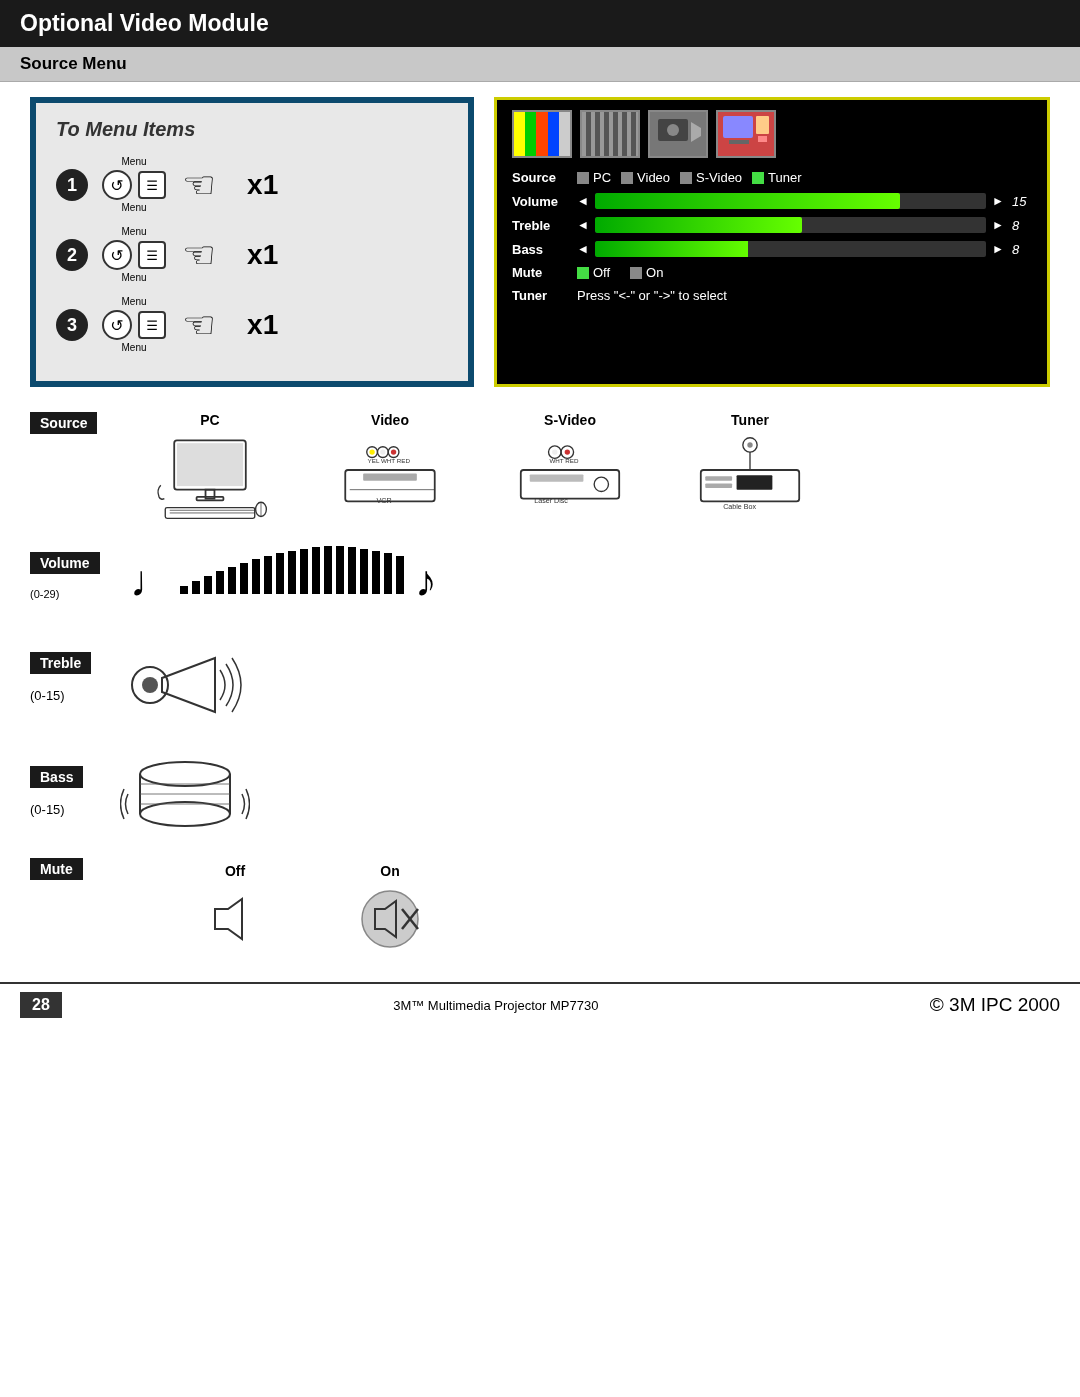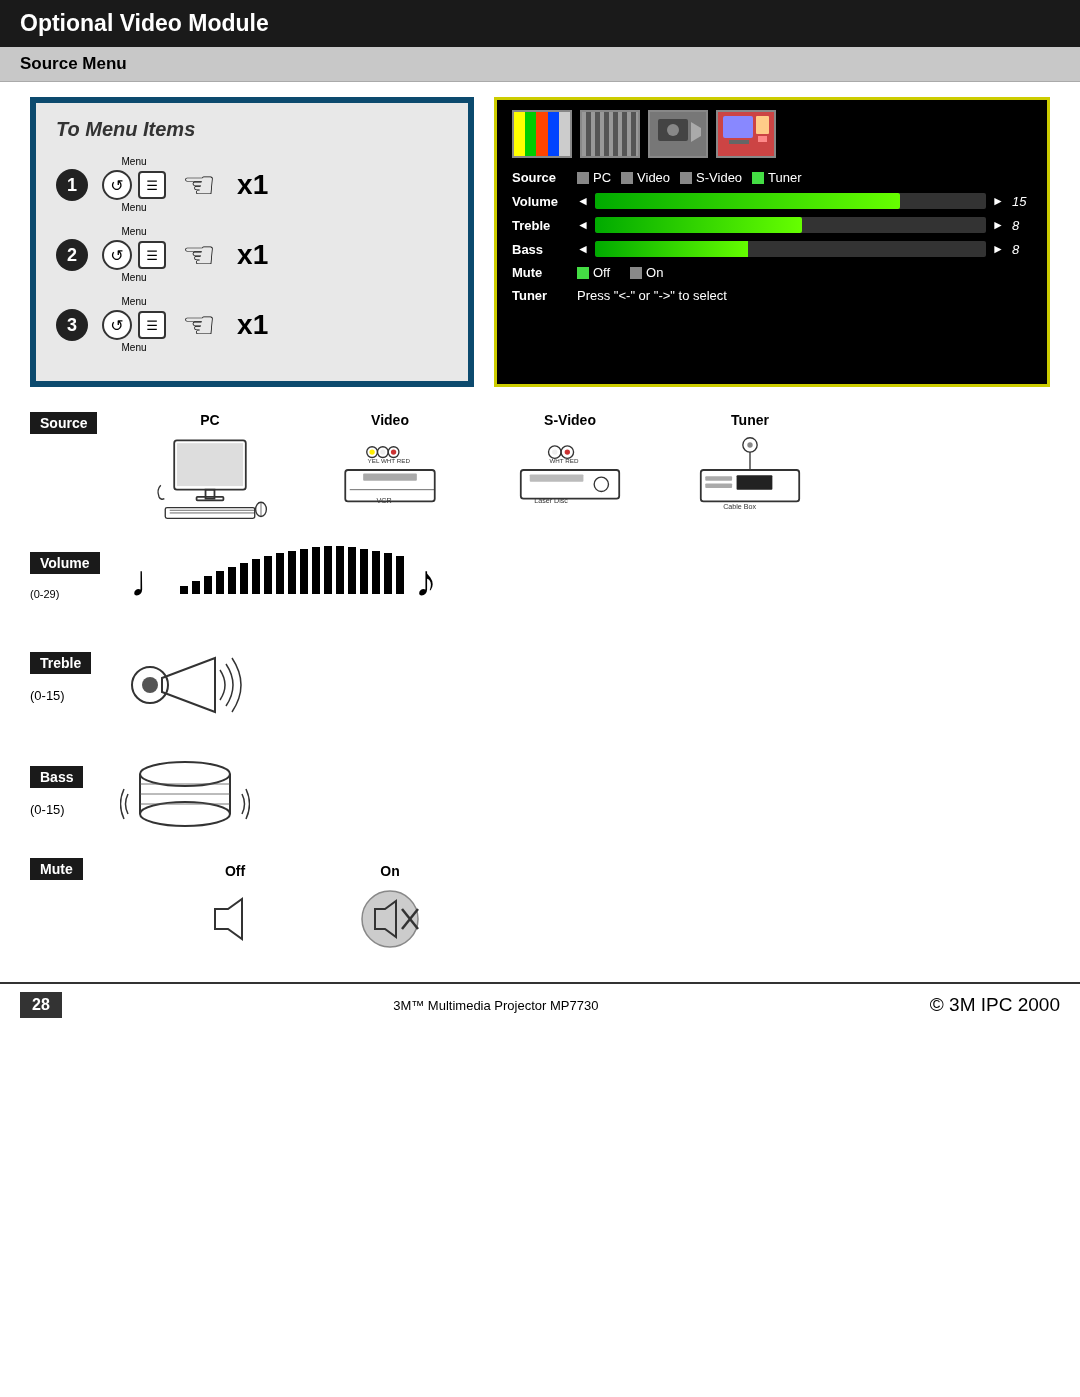--- a/index.html
+++ b/index.html
@@ -109,21 +109,21 @@
       justify-content: center;
       font-size: 12px;
       background: #fff;
       flex-shrink: 0;
     }
 
     .x1-label {
       font-size: 28px;
       font-weight: bold;
       color: #000;
-      margin-left: 5px;
+      margin-left: 15px;
     }
 
     
     .osd-panel {
       background: #000;
       border: 3px solid #cccc00;
       flex: 1;
       margin-left: 20px;
       padding: 10px 15px;
       color: #fff;

